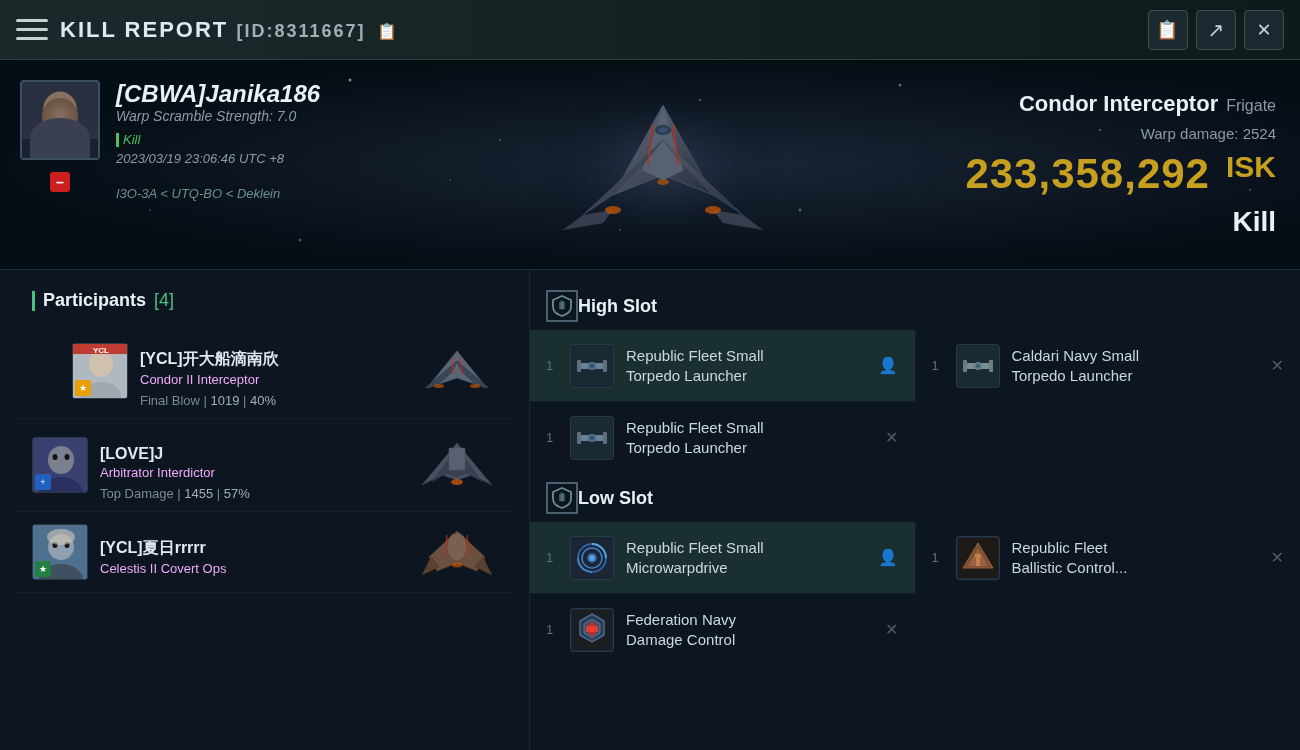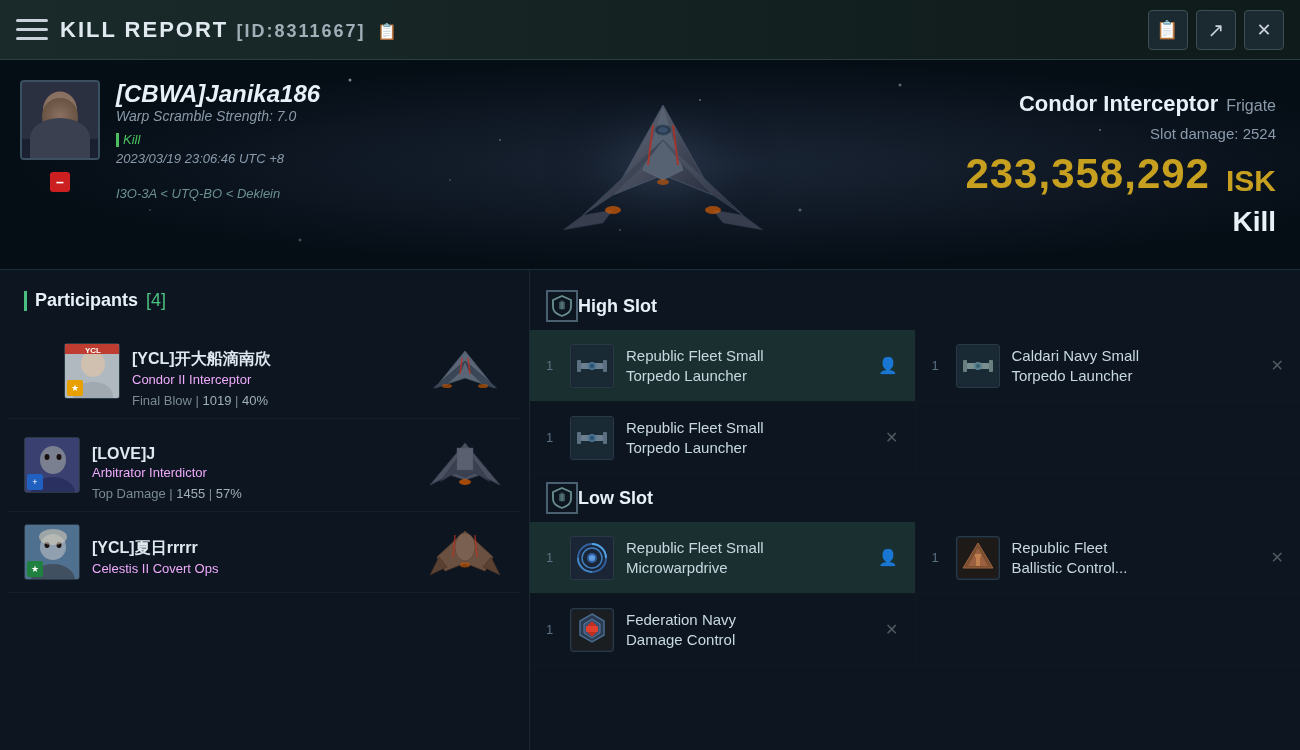--- a/index.html
+++ b/index.html
@@ -239,21 +239,21 @@
       display: flex;
       height: calc(750px - 60px - 210px);
     }
 
     
     .participants-panel {
       flex: 0 0 530px;
       background: #0c1520;
       border-right: 1px solid #1a2a30;
       overflow-y: auto;
-      padding: 12px 8px;
+      padding: 12px 16px;
     }
     .section-header {
       display: flex;
       align-items: center;
       gap: 8px;
       padding: 8px 16px 12px;
     }
     .section-header-bar {
       width: 3px;
       height: 20px;
@@ -562,24 +562,24 @@
       <ellipse cx="140" cy="55" rx="5" ry="3" fill="#4a6080" opacity="0.6"></ellipse>
     </svg>
   </div>
 
   <div class="stats-section">
     <div style="display:flex;align-items:baseline;gap:0;">
       <span class="ship-type">Condor Interceptor</span>
       <span class="ship-class">Frigate</span>
     </div>
     <div class="total-damage">
-      <span>Slot damage:</span>
+      <span>Warp damage:</span>
       <span>2524</span>
     </div>
-    <div style="display:flex;align-items:flex-end;gap:8px;margin-left:35px;">
+    <div style="display:flex;align-items:flex-start;gap:8px;margin-left:35px;">
       <span class="isk-value">233,358,292</span>
       <span class="isk-label">ISK</span>
     </div>
     <div class="kill-result">Kill</div>
   </div>
 </div>
 
 <div class="main-content">
 
   <div class="participants-panel">

